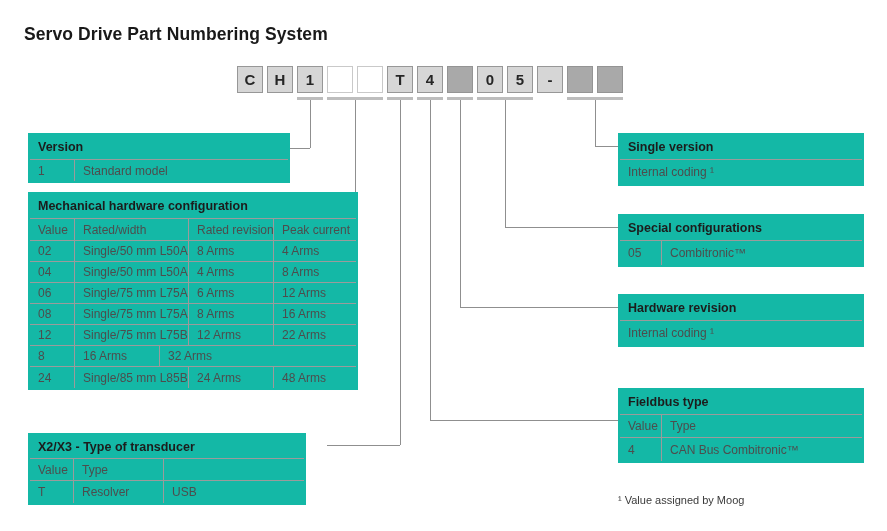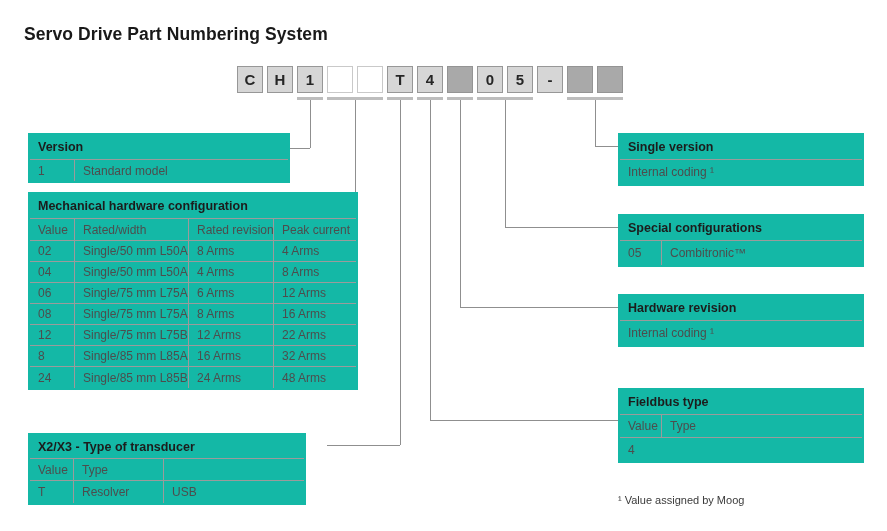--- a/index.html
+++ b/index.html
@@ -121,21 +121,20 @@
       <div class="cell flex">16 Arms</div>
     </div>
     <div class="trow" style="height:21px">
       <div class="cell" style="width:45px">12</div>
       <div class="cell" style="width:114px">Single/75 mm L75B</div>
       <div class="cell" style="width:85px">12 Arms</div>
       <div class="cell flex">22 Arms</div>
     </div>
     <div class="trow" style="height:21px">
       <div class="cell" style="width:45px">8</div>
-      <div class="cell" style="width:114px">Single/85 mm L85A</div>
       <div class="cell" style="width:85px">16 Arms</div>
       <div class="cell flex">32 Arms</div>
     </div>
     <div class="trow" style="height:21px">
       <div class="cell" style="width:45px">24</div>
       <div class="cell" style="width:114px">Single/85 mm L85B</div>
       <div class="cell" style="width:85px">24 Arms</div>
       <div class="cell flex">48 Arms</div>
     </div>
   </div>
@@ -177,18 +176,19 @@
   </div>
 
   <div class="tbl" style="left:618px;top:388px;width:246px">
     <div class="ttl" style="height:25px">Fieldbus type</div>
     <div class="trow" style="height:23px">
       <div class="cell" style="width:42px">Value</div>
       <div class="cell flex">Type</div>
     </div>
     <div class="trow" style="height:23px">
       <div class="cell" style="width:42px">4</div>
+      <div class="cell flex">CAN Bus Combitronic™</div>
     </div>
   </div>
 
   <div class="footnote">¹ Value assigned by Moog</div>
 
 </div>
 
 </body></html>

